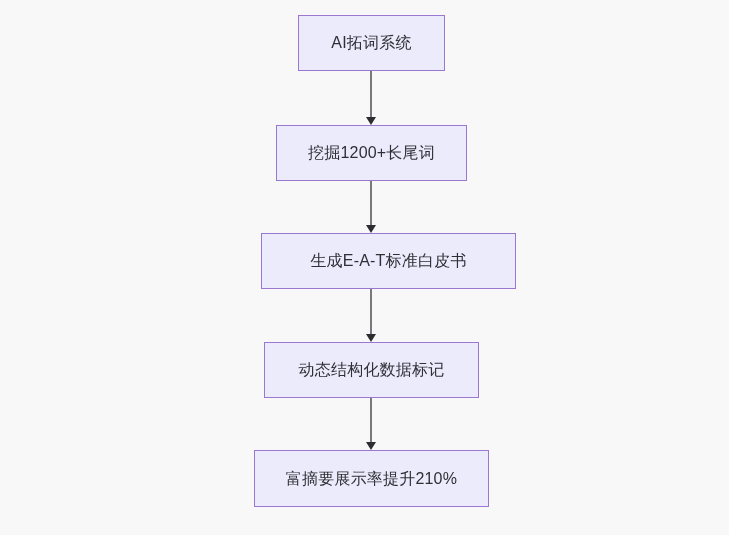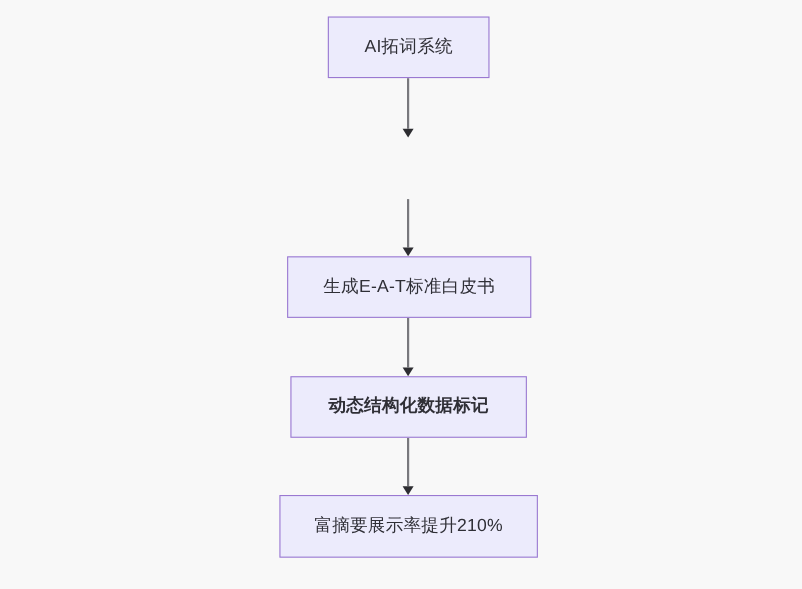--- a/index.html
+++ b/index.html
@@ -82,26 +82,29 @@
 
   <div class="edge" style="left:371px; top:398px; height:52px;">
     <div class="edge-line" style="height:44px;"></div>
     <div class="edge-arrow" style="top:44px;"></div>
   </div>
 
   <div class="node" style="left:298px; top:15px; width:147px; height:56px;">
     <span class="node-label">AI拓词系统</span>
   </div>
 
+  <div class="node" style="left:276px; top:125px; width:191px; height:56px;">
+    <span class="node-label">挖掘1200+长尾词</span>
+  </div>
 
-  <div class="node" style="left:261px; top:233px; width:222px; height:56px;">
+  <div class="node" style="left:261px; top:233px; width:255px; height:56px;">
     <span class="node-label">生成E-A-T标准白皮书</span>
   </div>
 
-  <div class="node" style="left:264px; top:342px; width:215px; height:56px;font-weight:bold;">
+  <div class="node" style="left:264px; top:342px; width:215px; height:56px;">
     <span class="node-label">动态结构化数据标记</span>
   </div>
 
   <div class="node" style="left:254px; top:450px; width:235px; height:57px;align-items:center;">
     <span class="node-label">富摘要展示率提升210%</span>
   </div>
 
 </div>
 
 </body></html>

